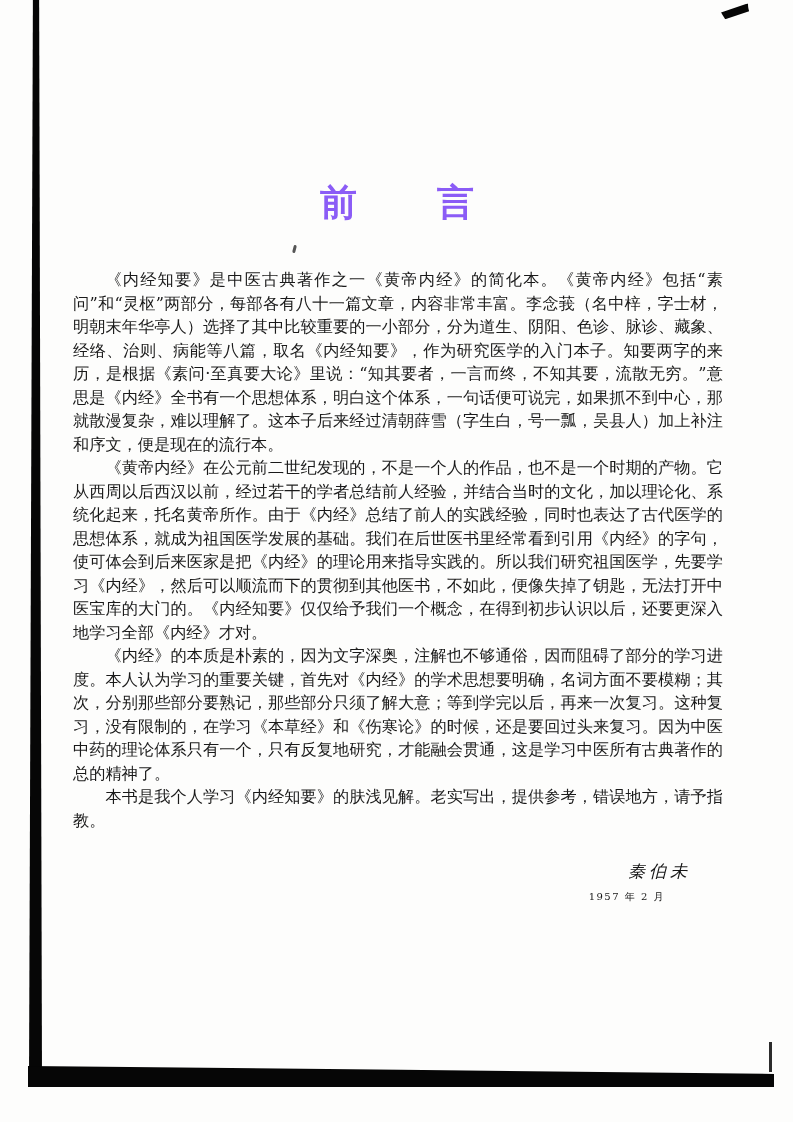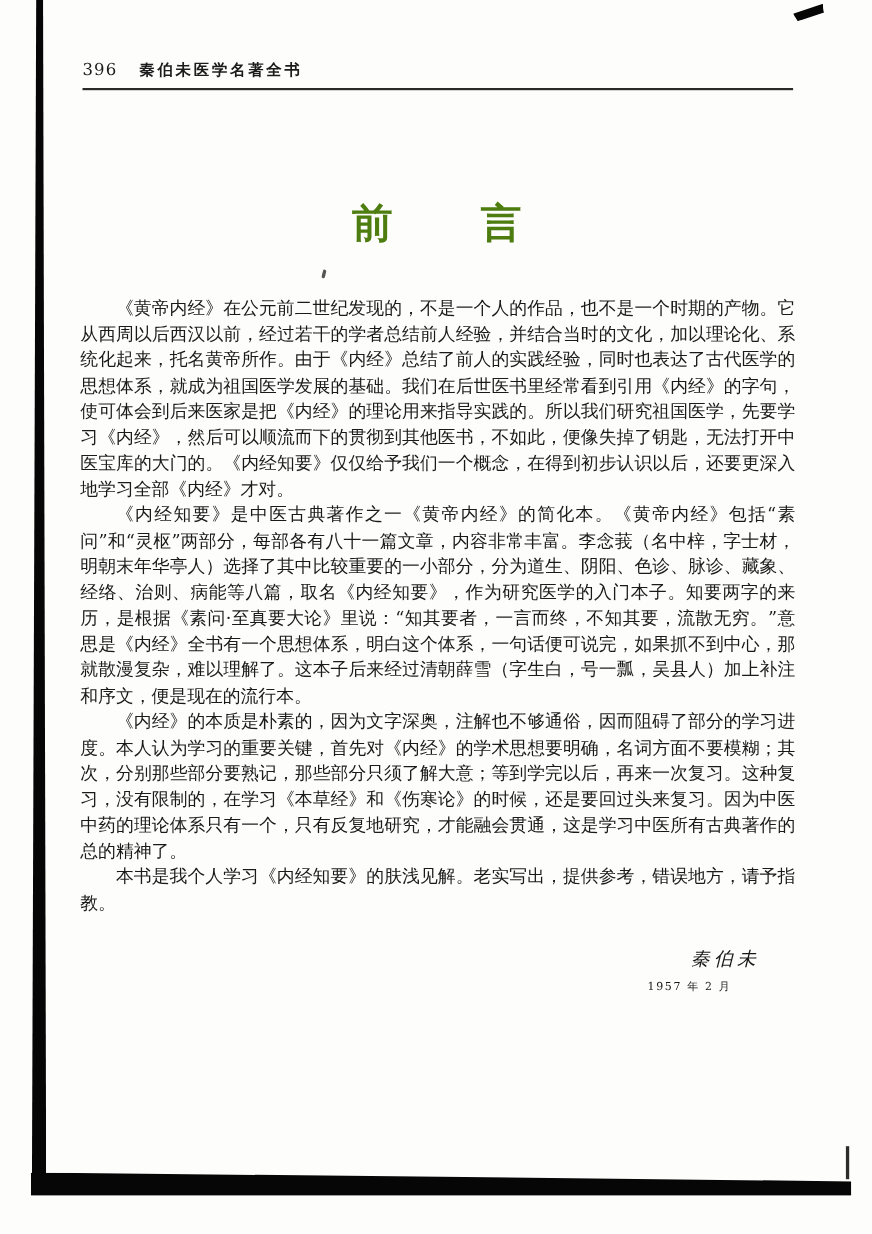--- a/index.html
+++ b/index.html
@@ -63,21 +63,21 @@
 
   
   .preface-title {
     position: absolute;
     left: 73px; top: 178px; width: 650px;
     margin: 0;
     text-align: center;
     font-size: 37px;
     font-weight: bold;
     letter-spacing: 2px;
-    color: #4d7c0f;
+    color: #8b5cf6;
   }
   .paragraphs {
     position: absolute;
     left: 73px; top: 268px; width: 650px;
   }
   .para {
     margin: 0;
     font-size: 16.2px;
     line-height: 23.5px;
     text-align: justify;
@@ -109,30 +109,26 @@
 <body>
 
 <div class="page">
 
   <div class="artifact left-bar"></div>
   <div class="artifact bottom-bar"></div>
   <div class="artifact corner-mark"></div>
   <div class="artifact right-line"></div>
   <div class="artifact speck"></div>
 
-  <header class="page-header">
-    <span class="page-number">396</span>
-    <span class="book-title">秦伯未医学名著全书</span>
-  </header>
 
   <h1 class="preface-title">前　　言</h1>
 
   <main class="paragraphs">
+    <p class="para">《内经知要》是中医古典著作之一《黄帝内经》的简化本。《黄帝内经》包括“素问”和“灵枢”两部分，每部各有八十一篇文章，内容非常丰富。李念莪（名中梓，字士材，明朝末年华亭人）选择了其中比较重要的一小部分，分为道生、阴阳、色诊、脉诊、藏象、经络、治则、病能等八篇，取名《内经知要》，作为研究医学的入门本子。知要两字的来历，是根据《素问·至真要大论》里说：“知其要者，一言而终，不知其要，流散无穷。”意思是《内经》全书有一个思想体系，明白这个体系，一句话便可说完，如果抓不到中心，那就散漫复杂，难以理解了。这本子后来经过清朝薛雪（字生白，号一瓢，吴县人）加上补注和序文，便是现在的流行本。</p>
     <p class="para">《黄帝内经》在公元前二世纪发现的，不是一个人的作品，也不是一个时期的产物。它从西周以后西汉以前，经过若干的学者总结前人经验，并结合当时的文化，加以理论化、系统化起来，托名黄帝所作。由于《内经》总结了前人的实践经验，同时也表达了古代医学的思想体系，就成为祖国医学发展的基础。我们在后世医书里经常看到引用《内经》的字句，使可体会到后来医家是把《内经》的理论用来指导实践的。所以我们研究祖国医学，先要学习《内经》，然后可以顺流而下的贯彻到其他医书，不如此，便像失掉了钥匙，无法打开中医宝库的大门的。《内经知要》仅仅给予我们一个概念，在得到初步认识以后，还要更深入地学习全部《内经》才对。</p>
-    <p class="para">《内经知要》是中医古典著作之一《黄帝内经》的简化本。《黄帝内经》包括“素问”和“灵枢”两部分，每部各有八十一篇文章，内容非常丰富。李念莪（名中梓，字士材，明朝末年华亭人）选择了其中比较重要的一小部分，分为道生、阴阳、色诊、脉诊、藏象、经络、治则、病能等八篇，取名《内经知要》，作为研究医学的入门本子。知要两字的来历，是根据《素问·至真要大论》里说：“知其要者，一言而终，不知其要，流散无穷。”意思是《内经》全书有一个思想体系，明白这个体系，一句话便可说完，如果抓不到中心，那就散漫复杂，难以理解了。这本子后来经过清朝薛雪（字生白，号一瓢，吴县人）加上补注和序文，便是现在的流行本。</p>
     <p class="para">《内经》的本质是朴素的，因为文字深奥，注解也不够通俗，因而阻碍了部分的学习进度。本人认为学习的重要关键，首先对《内经》的学术思想要明确，名词方面不要模糊；其次，分别那些部分要熟记，那些部分只须了解大意；等到学完以后，再来一次复习。这种复习，没有限制的，在学习《本草经》和《伤寒论》的时候，还是要回过头来复习。因为中医中药的理论体系只有一个，只有反复地研究，才能融会贯通，这是学习中医所有古典著作的总的精神了。</p>
     <p class="para">本书是我个人学习《内经知要》的肤浅见解。老实写出，提供参考，错误地方，请予指教。</p>
   </main>
 
   <div class="sig-block">
     <div class="signature">秦伯未</div>
     <div class="date">1957 年 2 月</div>
   </div>
 
 </div>

